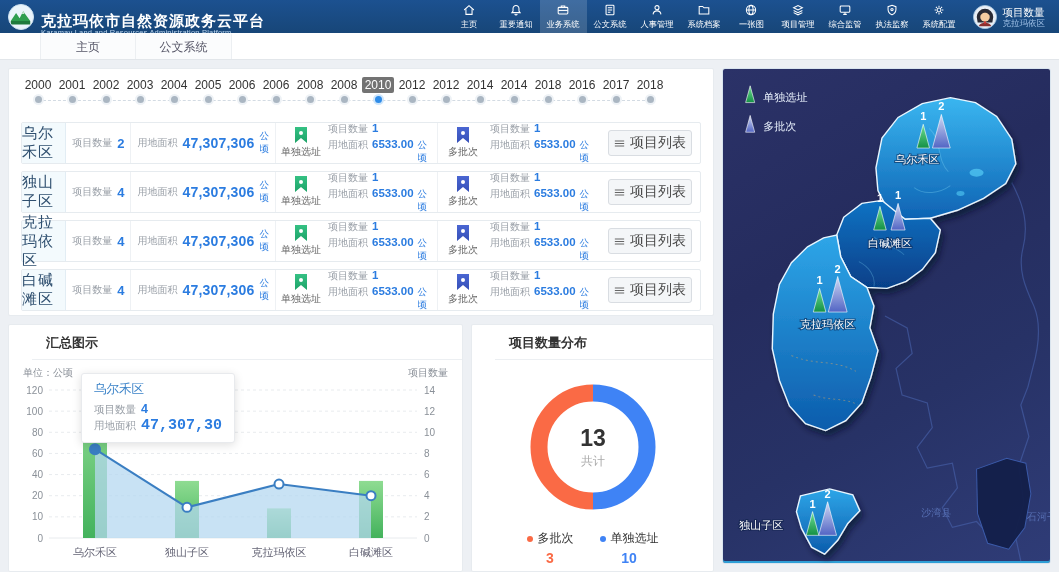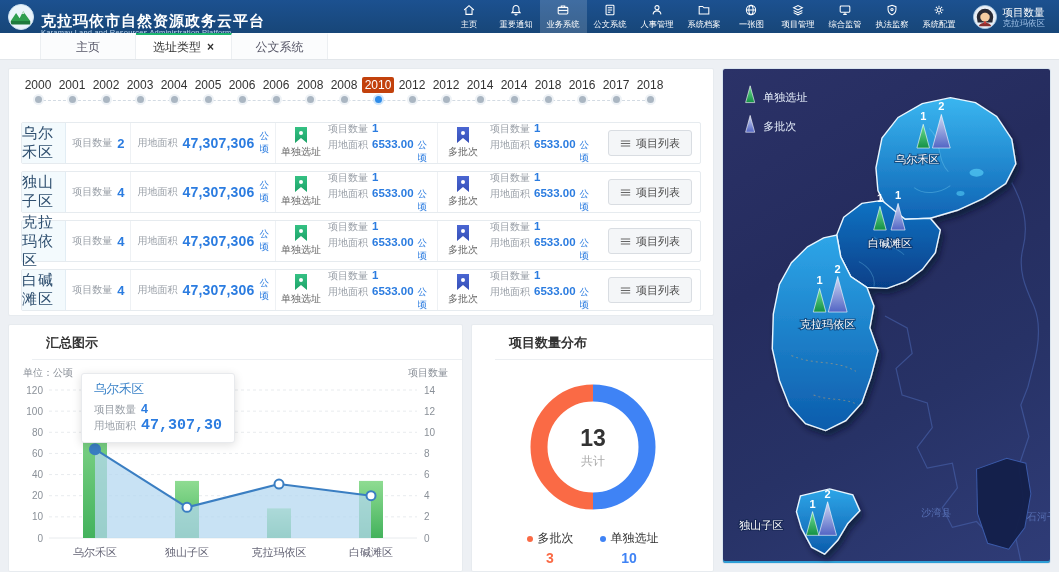--- a/index.html
+++ b/index.html
@@ -35,21 +35,21 @@
   .content { height:512px; padding:8px; display:flex; gap:8px; }
   .leftcol { width:706px; display:flex; flex-direction:column; gap:8px; }
   .card { background:#fff; border-radius:2px; border:1px solid #e7ebef; }
 
   
   .topcard { height:248px; padding:8px 12px 6px; }
   .timeline { position:relative; height:38px; }
   .yrow { display:flex; }
   .ycol { width:34px; text-align:center; cursor:pointer; }
   .ylab { font-size:12px; color:#333; display:inline-block; padding:1px 3px; border-radius:2px; }
-  .ycol.sel .ylab { background:#c2410c; color:#fff; }
+  .ycol.sel .ylab { background:#737373; color:#fff; }
   .dotsrow { position:relative; display:flex; margin-top:3px; height:10px; }
   .dots-line { position:absolute; left:17px; right:calc(100% - 646px + 17px); top:4px; border-top:1px dashed #d3dbe3; }
   .dotc { width:34px; display:flex; justify-content:center; position:relative; }
   .dot { width:7px; height:7px; border-radius:50%; background:#aab6c2; box-shadow:0 0 0 2px #eef2f6; }
   .dotc.sel .dot { background:#2f8ce8; box-shadow:0 0 0 2px #cfe6fb; }
 
   .drow { height:42px; margin-top:7px; border:1px solid #e6ebef; border-radius:2px; display:flex; align-items:stretch; background:#fff; }
   .dname { width:88px; background:#f3fafd; border-right:1px solid #e2edf4; display:flex; align-items:center; justify-content:center;
            font-size:15px; color:#2f4f6f; font-weight:500; letter-spacing:1px; }
   .sec { display:flex; align-items:center; gap:5px; padding:0 6px; }
@@ -62,21 +62,21 @@
   .badge-col { width:50px; flex:none; display:flex; flex-direction:column; align-items:center; justify-content:center; gap:2px; }
   .badge-col .blab { font-size:10px; color:#666; white-space:nowrap; }
   .ribbon { width:12px; height:16px; clip-path:polygon(0 0,100% 0,100% 100%,50% 68%,0 100%); position:relative; }
   .ribbon.g { background:linear-gradient(#35c184,#1da368); }
   .ribbon.b { background:linear-gradient(#4a66d2,#3650b8); }
   .ribbon::after { content:""; position:absolute; left:50%; top:4px; width:4px; height:4px; margin-left:-2px; border-radius:50%; background:#fff; }
   .stats { width:112px; flex:none; display:flex; flex-direction:column; justify-content:center; gap:2px; padding:0 2px; }
   .sline { display:flex; align-items:baseline; gap:4px; }
   .sline .val { font-size:11.5px; }
   .btn-list { margin:auto 8px; width:84px; height:26px; flex:none; background:#f4f6f8; border:1px solid #d9dde2; border-radius:3px;
-              display:flex; align-items:center; justify-content:center; gap:5px; font-size:11px; color:#4a4a4a; cursor:pointer; }
+              display:flex; align-items:center; justify-content:center; gap:5px; font-size:14px; color:#4a4a4a; cursor:pointer; }
   .btn-list svg { width:11px; height:9px; }
 
   
   .botrow { display:flex; gap:8px; height:248px; }
   .chartcard { width:455px; position:relative; }
   .donutcard { flex:1; }
   .cardtitle { font-size:13px; color:#333; font-weight:bold; padding:9px 14px 7px; border-bottom:1px solid #eceff2;margin-left:23px; }
   .axisrow { display:flex; justify-content:space-between; padding:6px 14px 0; font-size:10px; color:#8a9098; }
   .tooltip { position:absolute; left:72px; top:48px; background:#fff; border:1px solid #e8eaed; border-radius:3px;
              box-shadow:0 2px 10px rgba(0,0,0,.13); padding:7px 12px 8px; z-index:5; min-width:128px; }
@@ -216,24 +216,20 @@
     <div>
       <div class="un">项目数量</div>
       <div class="ud">克拉玛依区</div>
     </div>
   </div>
 </div>
 
 <div class="tabbar" id="tabbar">
     <div class="tab">
       <span>主页</span>
-    </div>
-    <div class="tab active">
-      <span>选址类型</span>
-      <span class="x">×</span>
     </div>
     <div class="tab">
       <span>公文系统</span>
     </div>
   </div>
 
 <div class="content">
   <div class="leftcol">
     <div class="card topcard">
       <div class="timeline">

